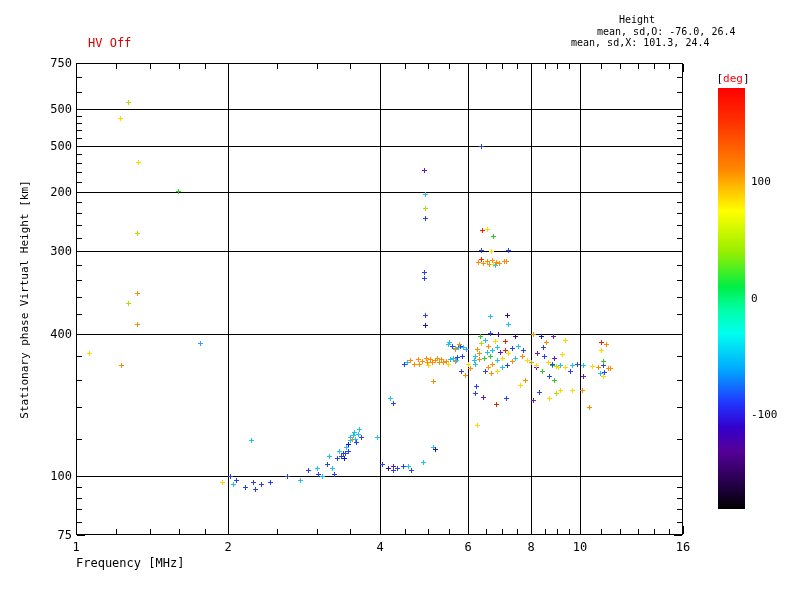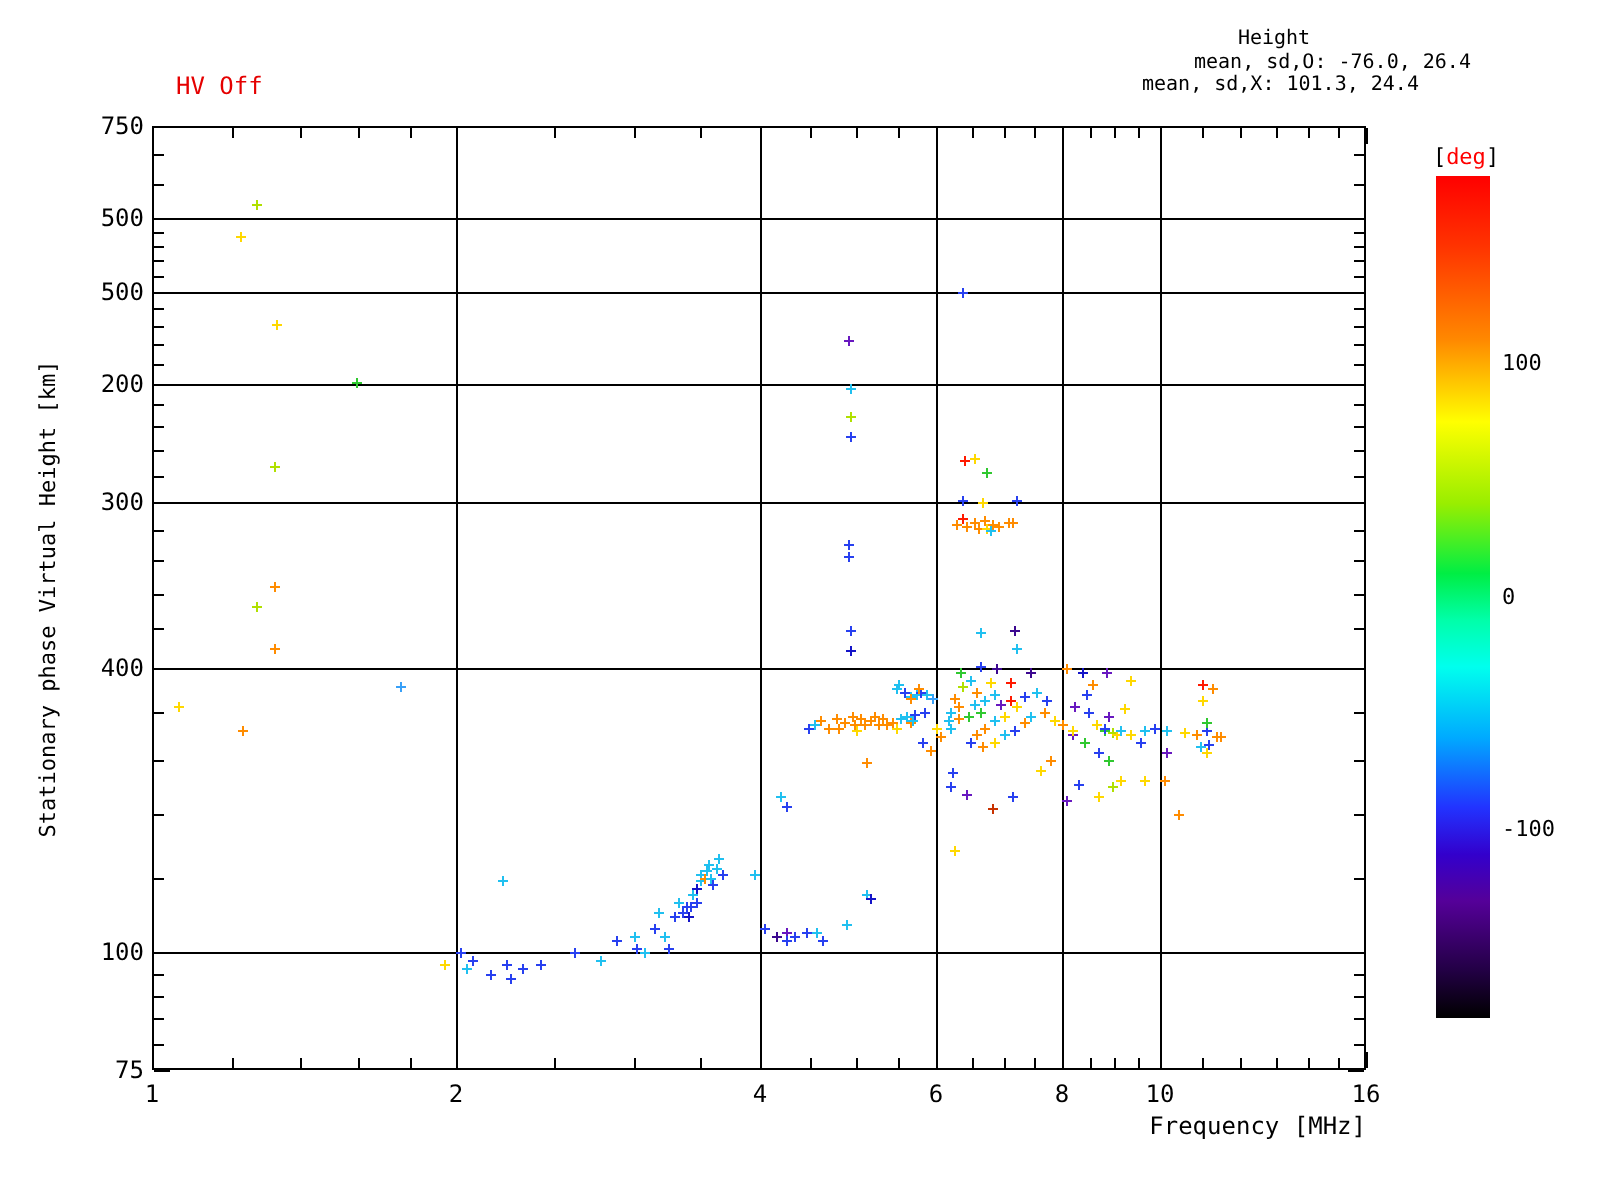--- a/index.html
+++ b/index.html
@@ -7,21 +7,21 @@
        font-family:"DejaVu Sans Mono",monospace;color:#000;}
   .abs{position:absolute;}
   #chart{position:absolute;left:0;top:0;width:800px;height:600px;}
   #frame{left:76px;top:63px;width:607px;height:472px;border:1px solid #000;box-sizing:border-box;}
   .title1{left:76px;top:20px;width:607px;text-align:center;font-size:13px;}
   .title2{left:76px;top:34px;width:607px;text-align:center;font-size:13px;}
   .hv{left:88px;top:36px;font-size:12px;color:#e50000;}
   .ph-head{left:597px;top:14px;width:80px;text-align:center;font-size:10px;}
   .ph-line1{left:597px;top:26px;font-size:10px;}
   .ph-line2{left:571px;top:37px;font-size:10px;}
-  .xlabel{left:76px;top:556px;width:607px;text-align:right;font-size:12px;}
+  .xlabel{left:76px;top:556px;width:607px;text-align:left;font-size:12px;}
   .ylabel-wrap{left:16px;top:63px;width:16px;height:472px;display:flex;align-items:center;justify-content:center;}
   .ylabel-wrap span{transform:rotate(-90deg);white-space:nowrap;font-size:11px;}
   #colorbar{left:718px;top:88px;width:27px;height:421px;}
   .cb-label{left:713px;top:72px;width:40px;text-align:center;font-size:11px;}
   .cb-label .red{color:#ff0000;}
   .pt{position:absolute;width:5px;height:5px;}
   .pt::before{content:"";position:absolute;left:2px;top:0;width:1px;height:5px;background:currentColor;}
   .pt::after{content:"";position:absolute;left:0;top:2px;width:5px;height:1px;background:currentColor;}
   .ticklbl{font-size:12px;}
 </style>

